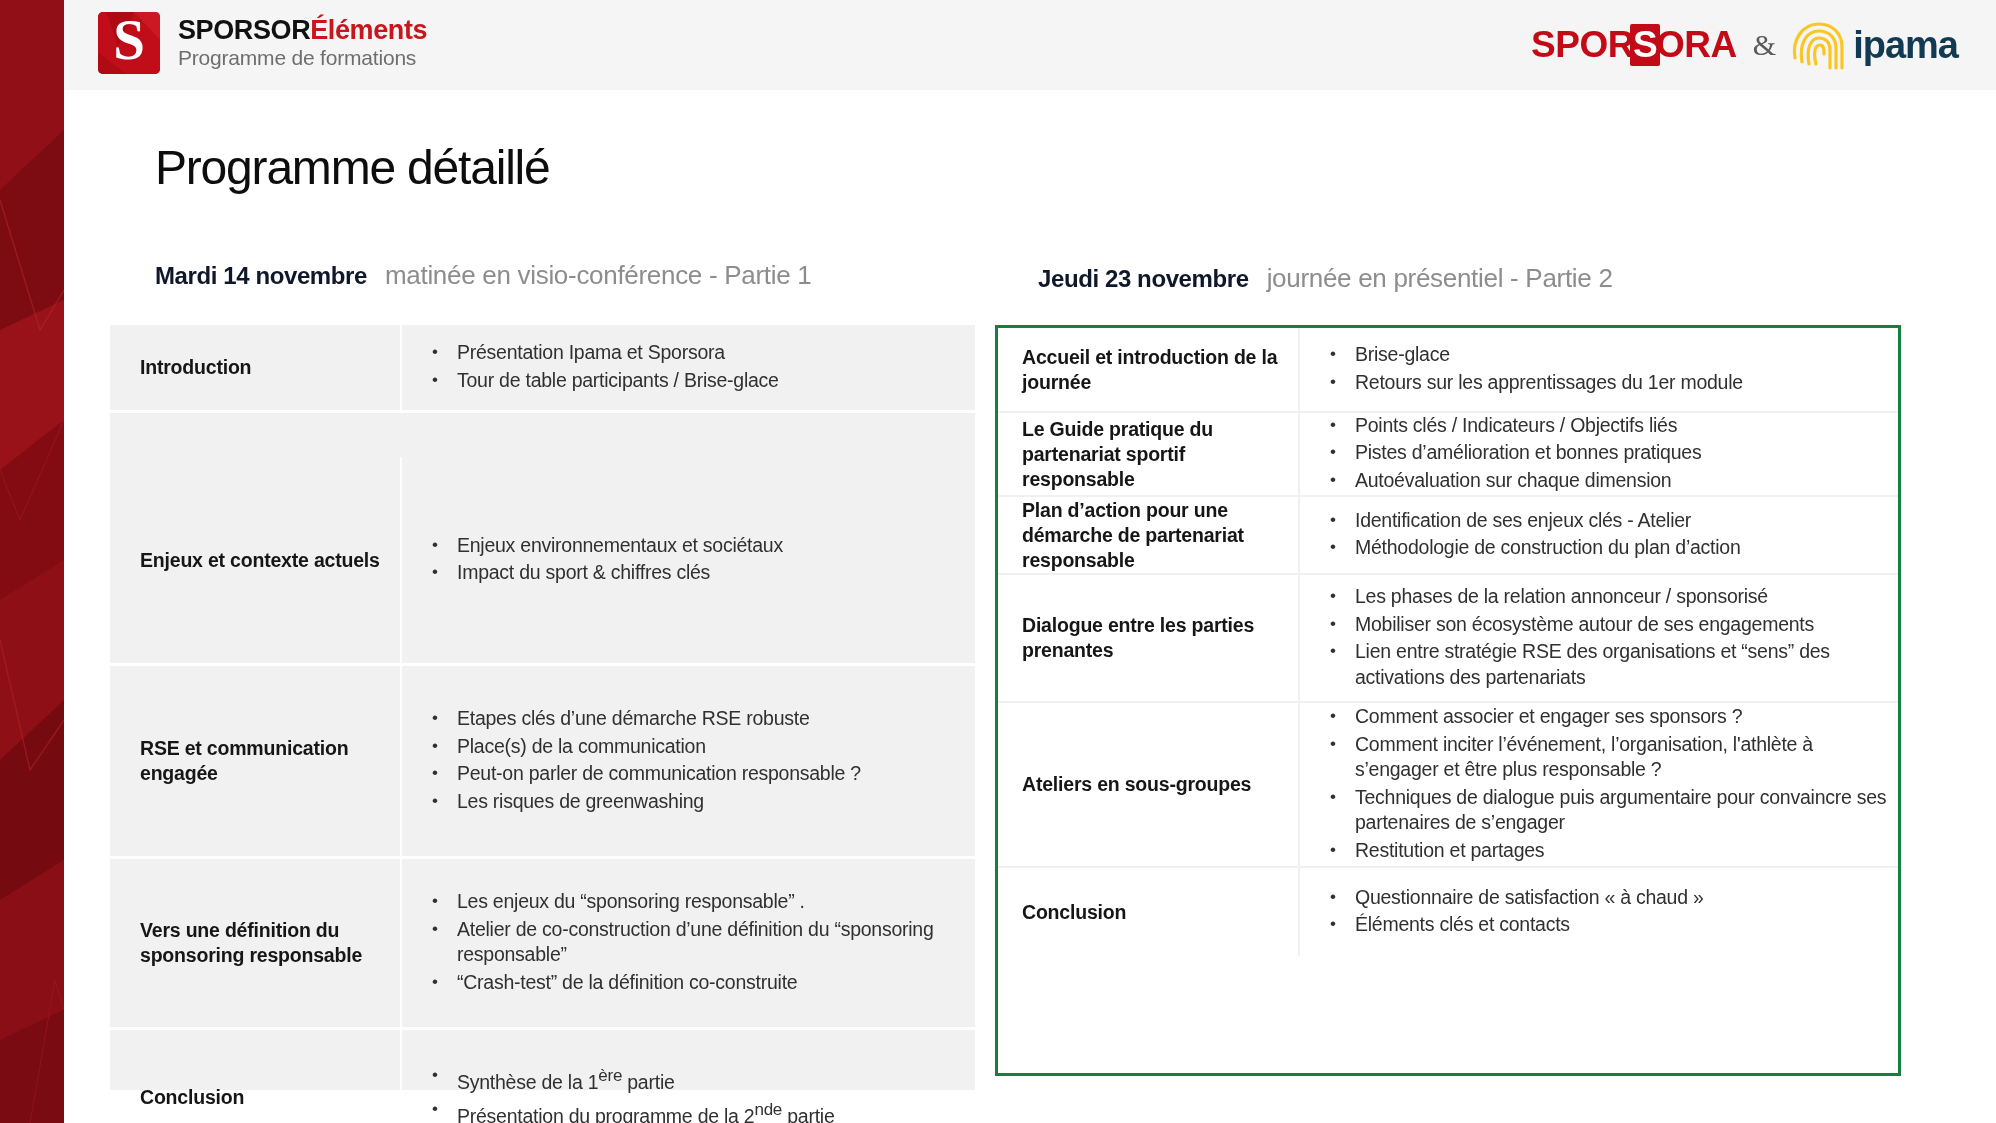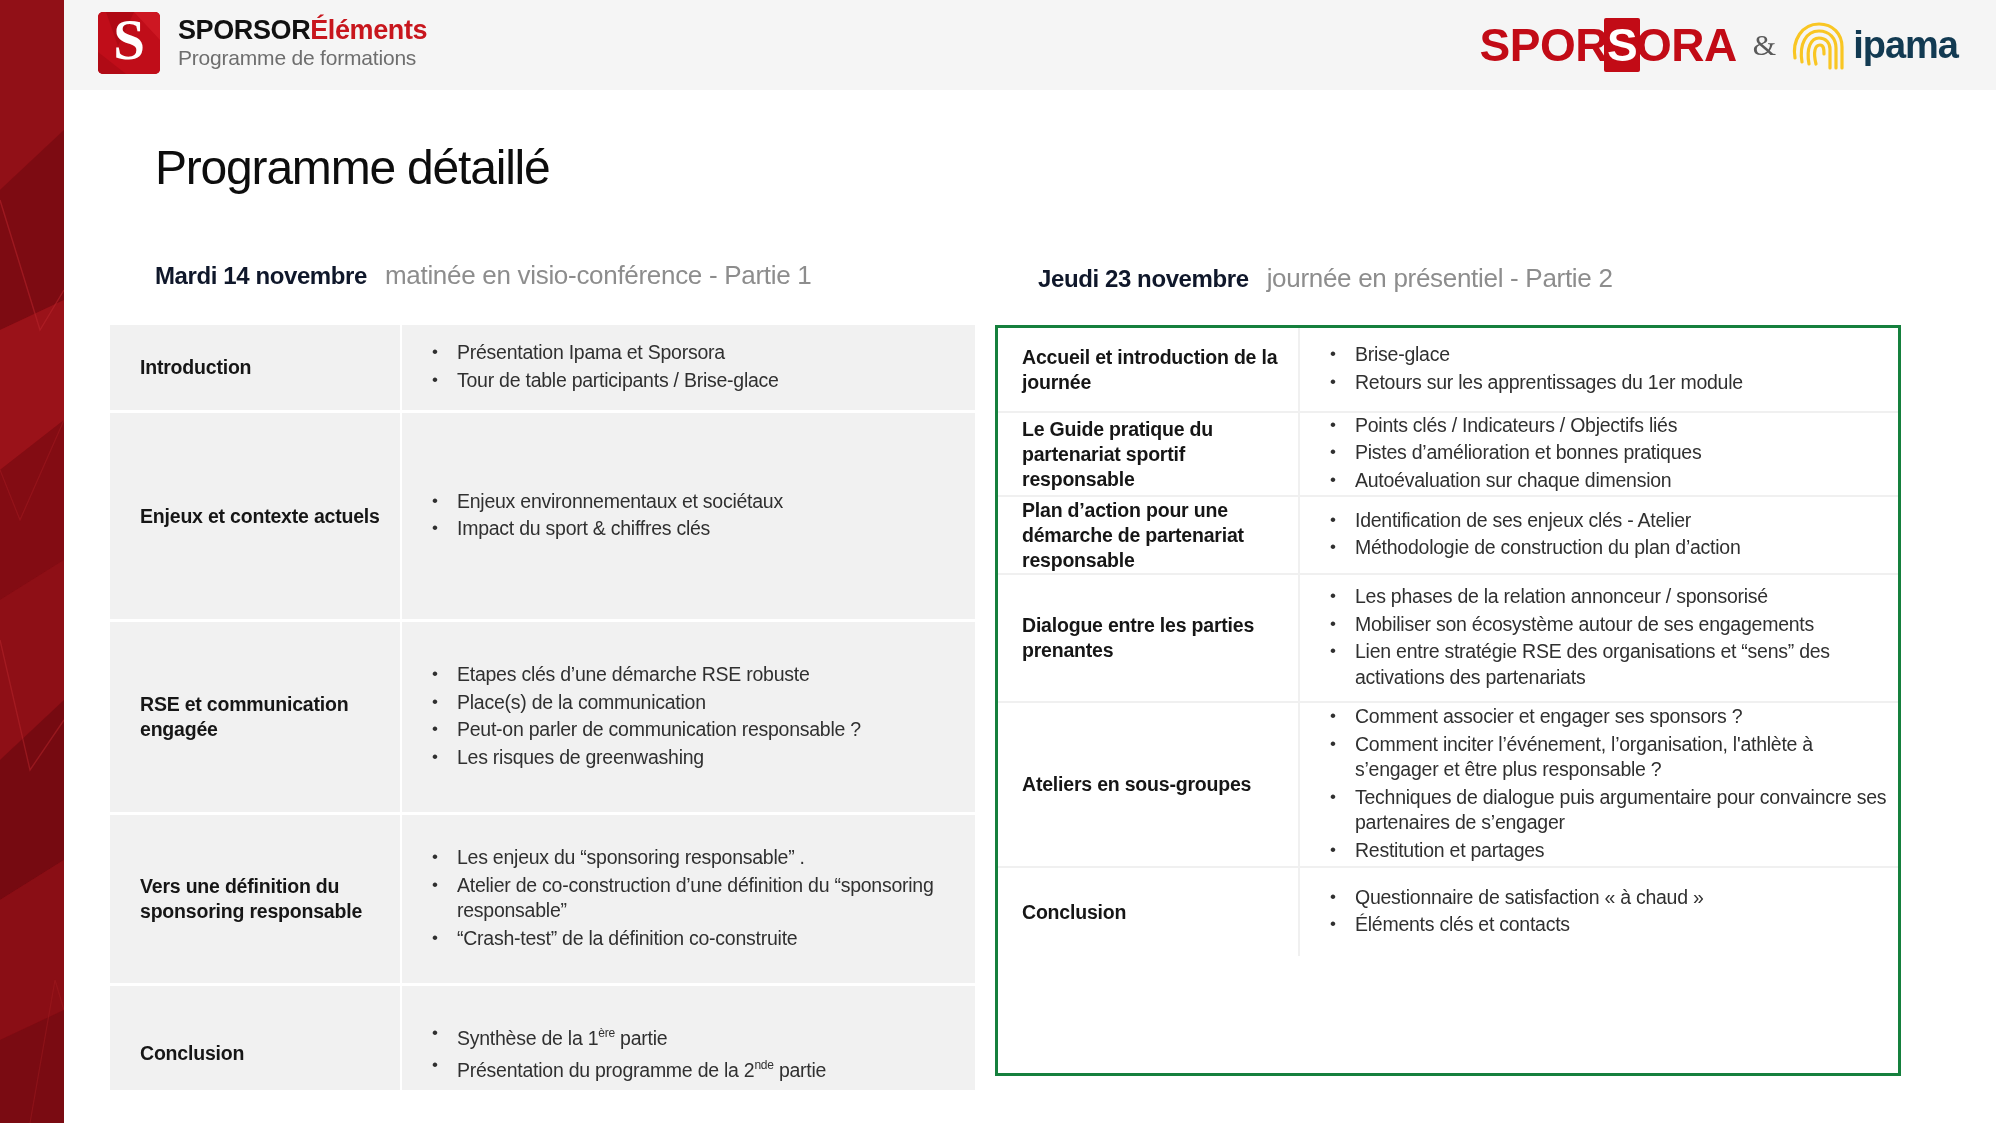--- a/index.html
+++ b/index.html
@@ -38,21 +38,21 @@
   #brand-text{margin-left:18px;}
   #brand-line1{font-size:27px;font-weight:700;letter-spacing:-.4px;line-height:30px;}
   #brand-line1 .blk{color:#111111;}
   #brand-line1 .red{color:#c8161d;}
   #brand-line2{font-size:21px;color:#6e6e6e;line-height:26px;letter-spacing:-.2px;}
   #partners{
     position:absolute;right:38px;top:14px;height:62px;
     display:flex;align-items:center;gap:14px;
   }
   #logo-sporsora{
-    font-size:46px;font-weight:700;color:#c20b16;letter-spacing:-.5px;
+    font-size:37px;font-weight:700;color:#c20b16;letter-spacing:-.5px;
     position:relative;padding-right:2px;
   }
   #logo-sporsora .mark{
     display:inline-block;background:#c20b16;color:#ffffff;
     padding:0 3px;border-radius:2px;margin:0 -4px;
   }
   #amp{font-size:30px;color:#5a5a5a;font-family:"Liberation Serif", serif;}
   #logo-ipama{display:flex;align-items:center;gap:7px;}
   #logo-ipama .word{font-size:38px;font-weight:700;color:#123a52;letter-spacing:-1px;}
   
@@ -92,21 +92,21 @@
   }
   .blist{margin:0;padding:0;list-style:none;}
   .blist li{
     position:relative;padding-left:33px;
     font-size:19.5px;color:#303030;line-height:25.5px;letter-spacing:-.25px;
     margin-bottom:2px;
   }
   .blist li:before{
     content:"•";position:absolute;left:8px;top:-1px;color:#303030;font-size:17px;
   }
-  .blist li sup{font-size:12px;vertical-align:super;}
+  .blist li sup{font-size:17px;vertical-align:super;}
   
   #panel-left .prow{border-bottom:3px solid #ffffff;}
   #panel-left .prow:last-child{border-bottom:none;}
   #panel-left .pcell-title{width:290px;padding:0 0 0 30px;}
   #panel-left .pcell-body{
     width:575px;padding:0 10px 0 22px;border-left:2px solid #ffffff;
   }
   #panel-left .prow:first-child .pcell-body{border-left:2px solid #ffffff;}
   
   #panel-right .prow{border-bottom:2px solid #f0f0f0;}
@@ -200,21 +200,21 @@
 <div id="panel-left">
     <div class="prow" style="height: 88px;">
       <div class="pcell-title">Introduction</div>
       <div class="pcell-body">
         <ul class="blist">
           <li>Présentation Ipama et Sporsora</li>
           <li>Tour de table participants / Brise-glace</li>
         </ul>
       </div>
     </div>
-    <div class="prow" style="height: 209px;">
+    <div class="prow" style="height: 209px; margin-top: 44px;">
       <div class="pcell-title">Enjeux et contexte actuels</div>
       <div class="pcell-body">
         <ul class="blist">
           <li>Enjeux environnementaux et sociétaux</li>
           <li>Impact du sport &amp; chiffres clés</li>
         </ul>
       </div>
     </div>
     <div class="prow" style="height: 193px;">
       <div class="pcell-title">RSE et communication engagée</div>

